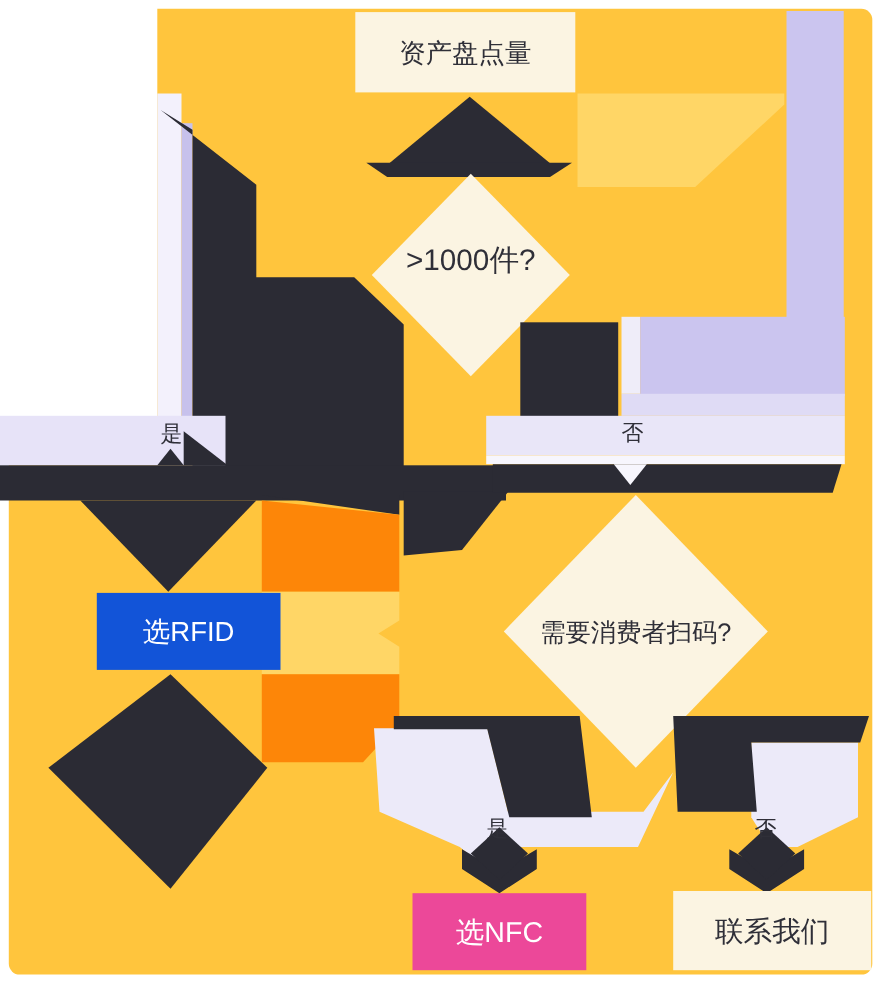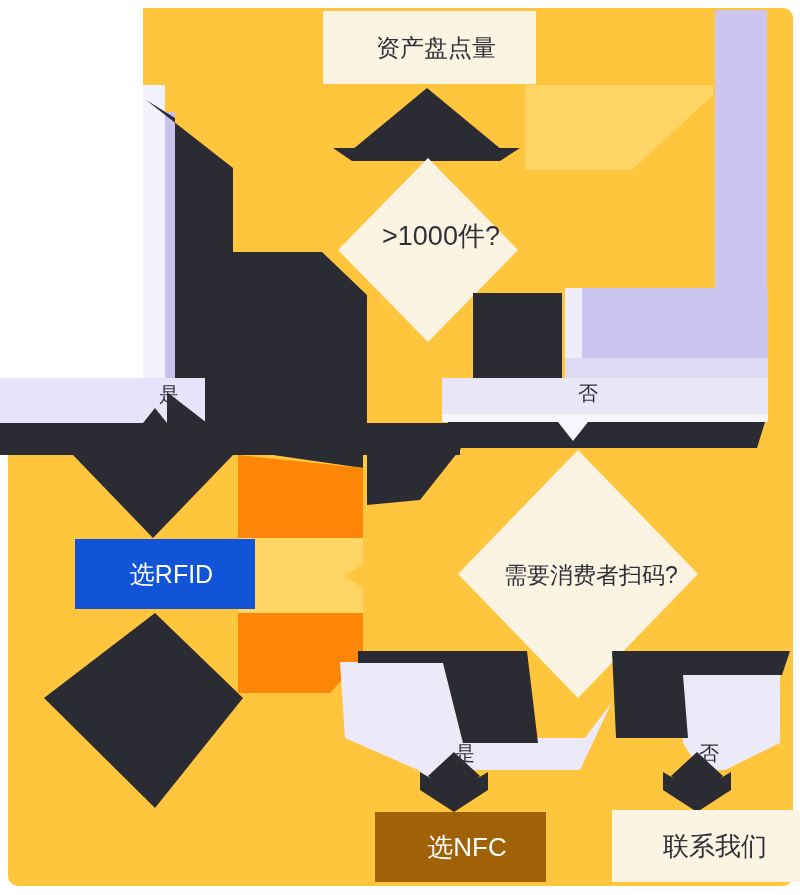--- a/index.html
+++ b/index.html
@@ -1,34 +1,34 @@
 <!DOCTYPE html>
 <html><head>
 <meta charset="utf-8">
 <style>
   html,body{margin:0;padding:0;background:#ffffff;}
   .stage{position:relative;width:800px;height:895px;overflow:hidden;
          font-family:"Liberation Sans","DejaVu Sans",sans-serif;}
   .stage svg{position:absolute;left:0;top:0;}
   .node{position:absolute;display:flex;align-items:center;justify-content:center;
-        color:#2F2F38;white-space:nowrap;padding-left:13px;}
+        color:#2F2F38;white-space:nowrap;}
   .cream{background:#FBF4E2;}
   .label{background:transparent;}
   #box-start{left:323px;top:11px;width:200px;height:73px;font-size:24px;}
   #label-d1{left:338px;top:192px;width:180px;height:88px;font-size:27px;}
   #label-yes1{left:130px;top:381px;width:52px;height:26px;font-size:20px;}
   #label-no1{left:549px;top:380px;width:52px;height:26px;font-size:20px;}
-  #box-rfid{left:75px;top:539px;width:167px;height:70px;font-size:25px;
+  #box-rfid{left:88px;top:539px;width:167px;height:70px;font-size:25px;
             background:#1254D8;color:#ffffff;}
   #label-d2{left:468px;top:531px;width:220px;height:88px;font-size:23px;}
   #label-yes2{left:426px;top:740px;width:52px;height:26px;font-size:20px;}
   #label-no2{left:670px;top:740px;width:52px;height:26px;font-size:20px;}
   #box-reader{left:12px;top:810px;width:292px;height:72px;font-size:26px;}
   #box-nfc{left:375px;top:812px;width:158px;height:70px;font-size:26px;
-           background:#a16207;color:#ffffff;}
+           background:#ec4899;color:#ffffff;}
   #box-contact{left:612px;top:810px;width:180px;height:72px;font-size:26px;}
 </style>
 </head>
 <body>
 
 <div class="stage">
 
   <svg width="800" height="895" viewBox="0 0 800 895">
 
     <rect x="8" y="8" width="785" height="878" rx="10" fill="#FFC53D"></rect>

